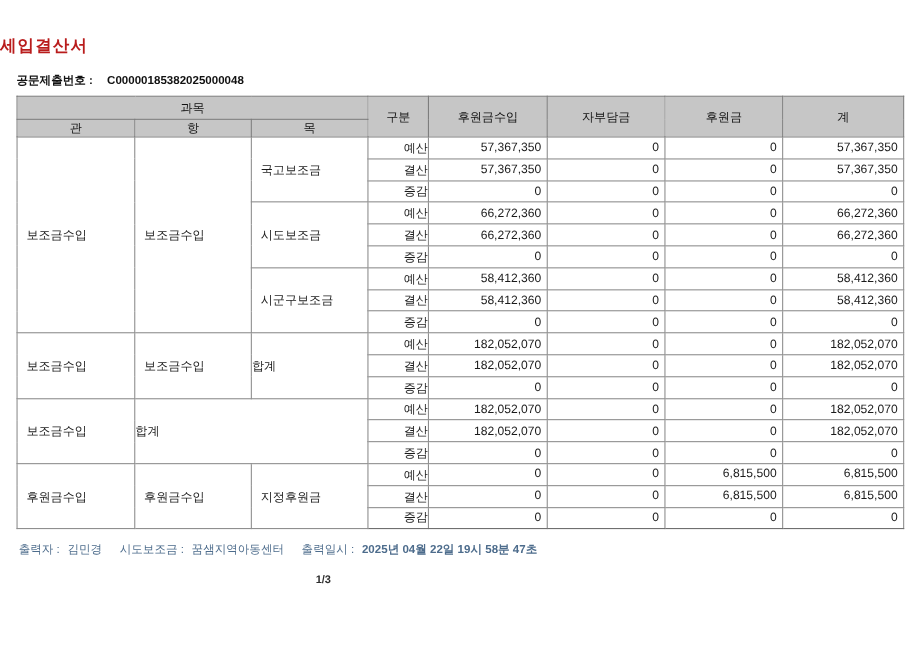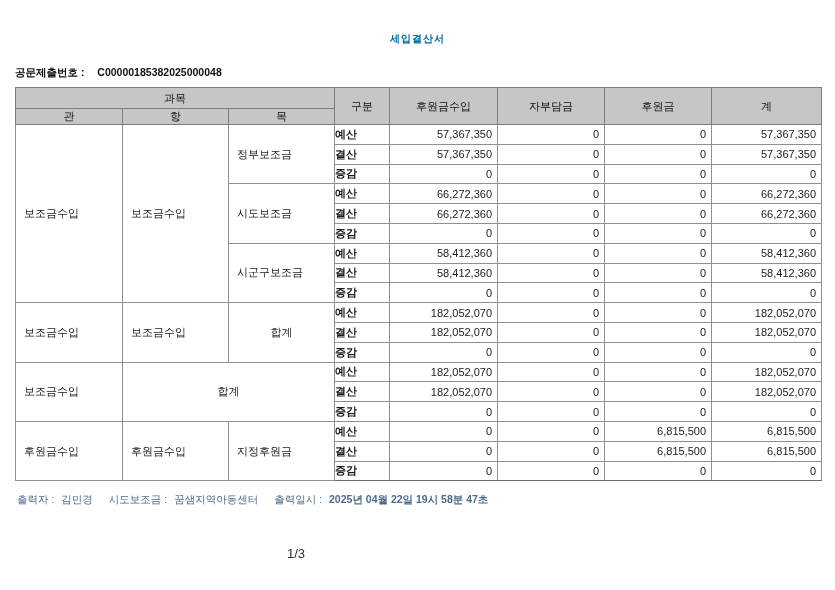--- a/index.html
+++ b/index.html
@@ -2,22 +2,22 @@
 <html><head>
 <meta charset="utf-8">
 <style>
   html,body{margin:0;padding:0;}
   body{
     width:835px;height:590px;background:#ffffff;position:relative;
     font-family:"Liberation Sans","DejaVu Sans",sans-serif;color:#1a1a1a;
     overflow:hidden;
   }
   .title{
-    position:absolute;top:32px;left:0;right:0;text-align:center;
-    font-size:10px;font-weight:bold;letter-spacing:1px;color:#0369a1;
+    position:absolute;top:32px;left:0;right:0;
+    font-size:15px;font-weight:bold;letter-spacing:1px;color:#b91c1c;
   }
   .meta-row{
     position:absolute;top:66px;left:15px;right:14px;
     display:flex;justify-content:space-between;align-items:center;
     font-size:10.5px;
   }
   .meta-label{font-weight:bold;color:#111;}
   .meta-value{font-weight:bold;color:#111;margin-left:10px;}
   table.report{
     position:absolute;top:87px;left:15px;
@@ -29,35 +29,35 @@
   }
   table.report thead th{
     background:#c6c6c6;font-weight:normal;text-align:center;color:#111;
     border-color:#7d7d7d;
   }
   thead tr.h1 th{height:20px;}
   thead tr.h2 th{height:15px;}
   thead th{border-bottom-color:#5a5a5a;}
   tbody td{height:18.8px;vertical-align:middle;border-color:#a3a3a3;}
   tbody td.cat{text-align:left;padding-left:8px;border-color:#8f8f8f;}
-  tbody td.cat-center{text-align:center;border-color:#8f8f8f;}
-  tbody td.gubun{text-align:left;font-weight:bold;}
+  tbody td.cat-center{border-color:#8f8f8f;}
+  tbody td.gubun{text-align:right;}
   tbody td.num{text-align:right;padding-right:5px;}
   tbody tr.group-start td{border-top:1px solid #6f6f6f;}
   tbody tr:last-child td{border-bottom:1px solid #6f6f6f;}
   .footer{
     position:absolute;top:493px;left:17px;
     font-size:10.5px;color:#4d6c8c;white-space:nowrap;
   }
   .footer .flabel{font-weight:normal;margin-right:7px;}
   .footer .fvalue{margin-right:16px;}
   .footer .fvalue.strong{font-weight:bold;}
   .page-num{
-    position:absolute;top:546px;left:287px;
-    font-size:13px;font-weight:normal;color:#2d2d2d;
+    position:absolute;top:522px;left:287px;
+    font-size:10px;font-weight:bold;color:#2d2d2d;
   }
 </style>
 </head>
 <body>
 
 <div class="title">세입결산서</div>
 
 <div class="meta-row">
   <div>
     <span class="meta-label">공문제출번호 :</span>
@@ -88,21 +88,21 @@
     <tr class="h2">
       <th>관</th>
       <th>항</th>
       <th>목</th>
     </tr>
   </thead>
   <tbody>
     <tr class="group-start">
       <td class="cat" rowspan="9">보조금수입</td>
       <td class="cat" rowspan="9">보조금수입</td>
-      <td class="cat" rowspan="3">정부보조금</td>
+      <td class="cat" rowspan="3">국고보조금</td>
       <td class="gubun">예산</td>
       <td class="num">57,367,350</td>
       <td class="num">0</td>
       <td class="num">0</td>
       <td class="num">57,367,350</td>
     </tr>
     <tr>
       <td class="gubun">결산</td>
       <td class="num">57,367,350</td>
       <td class="num">0</td>

